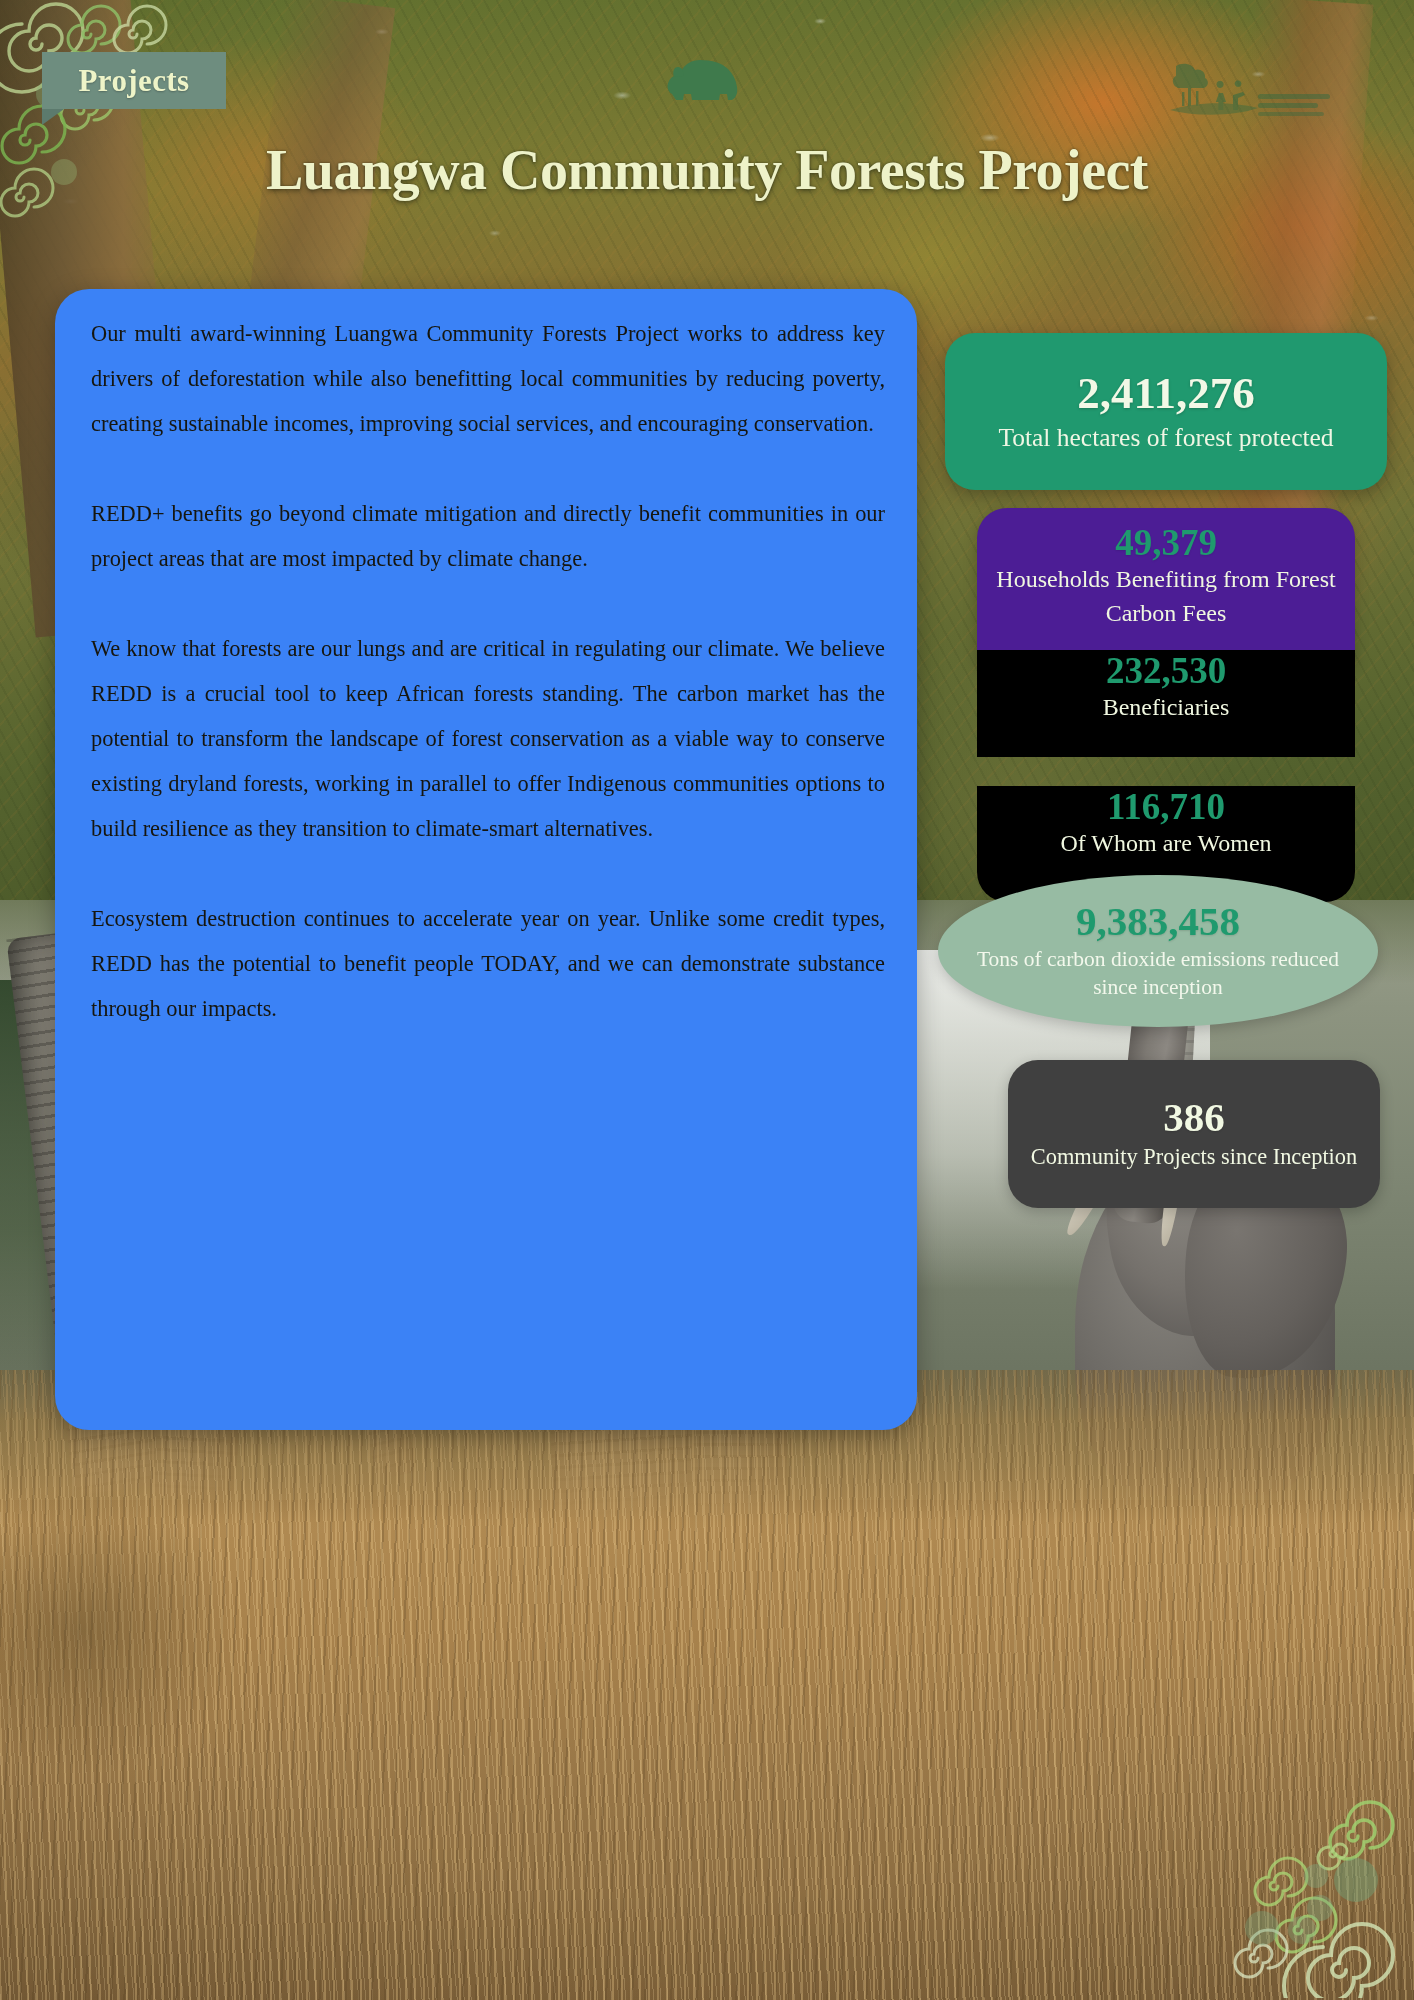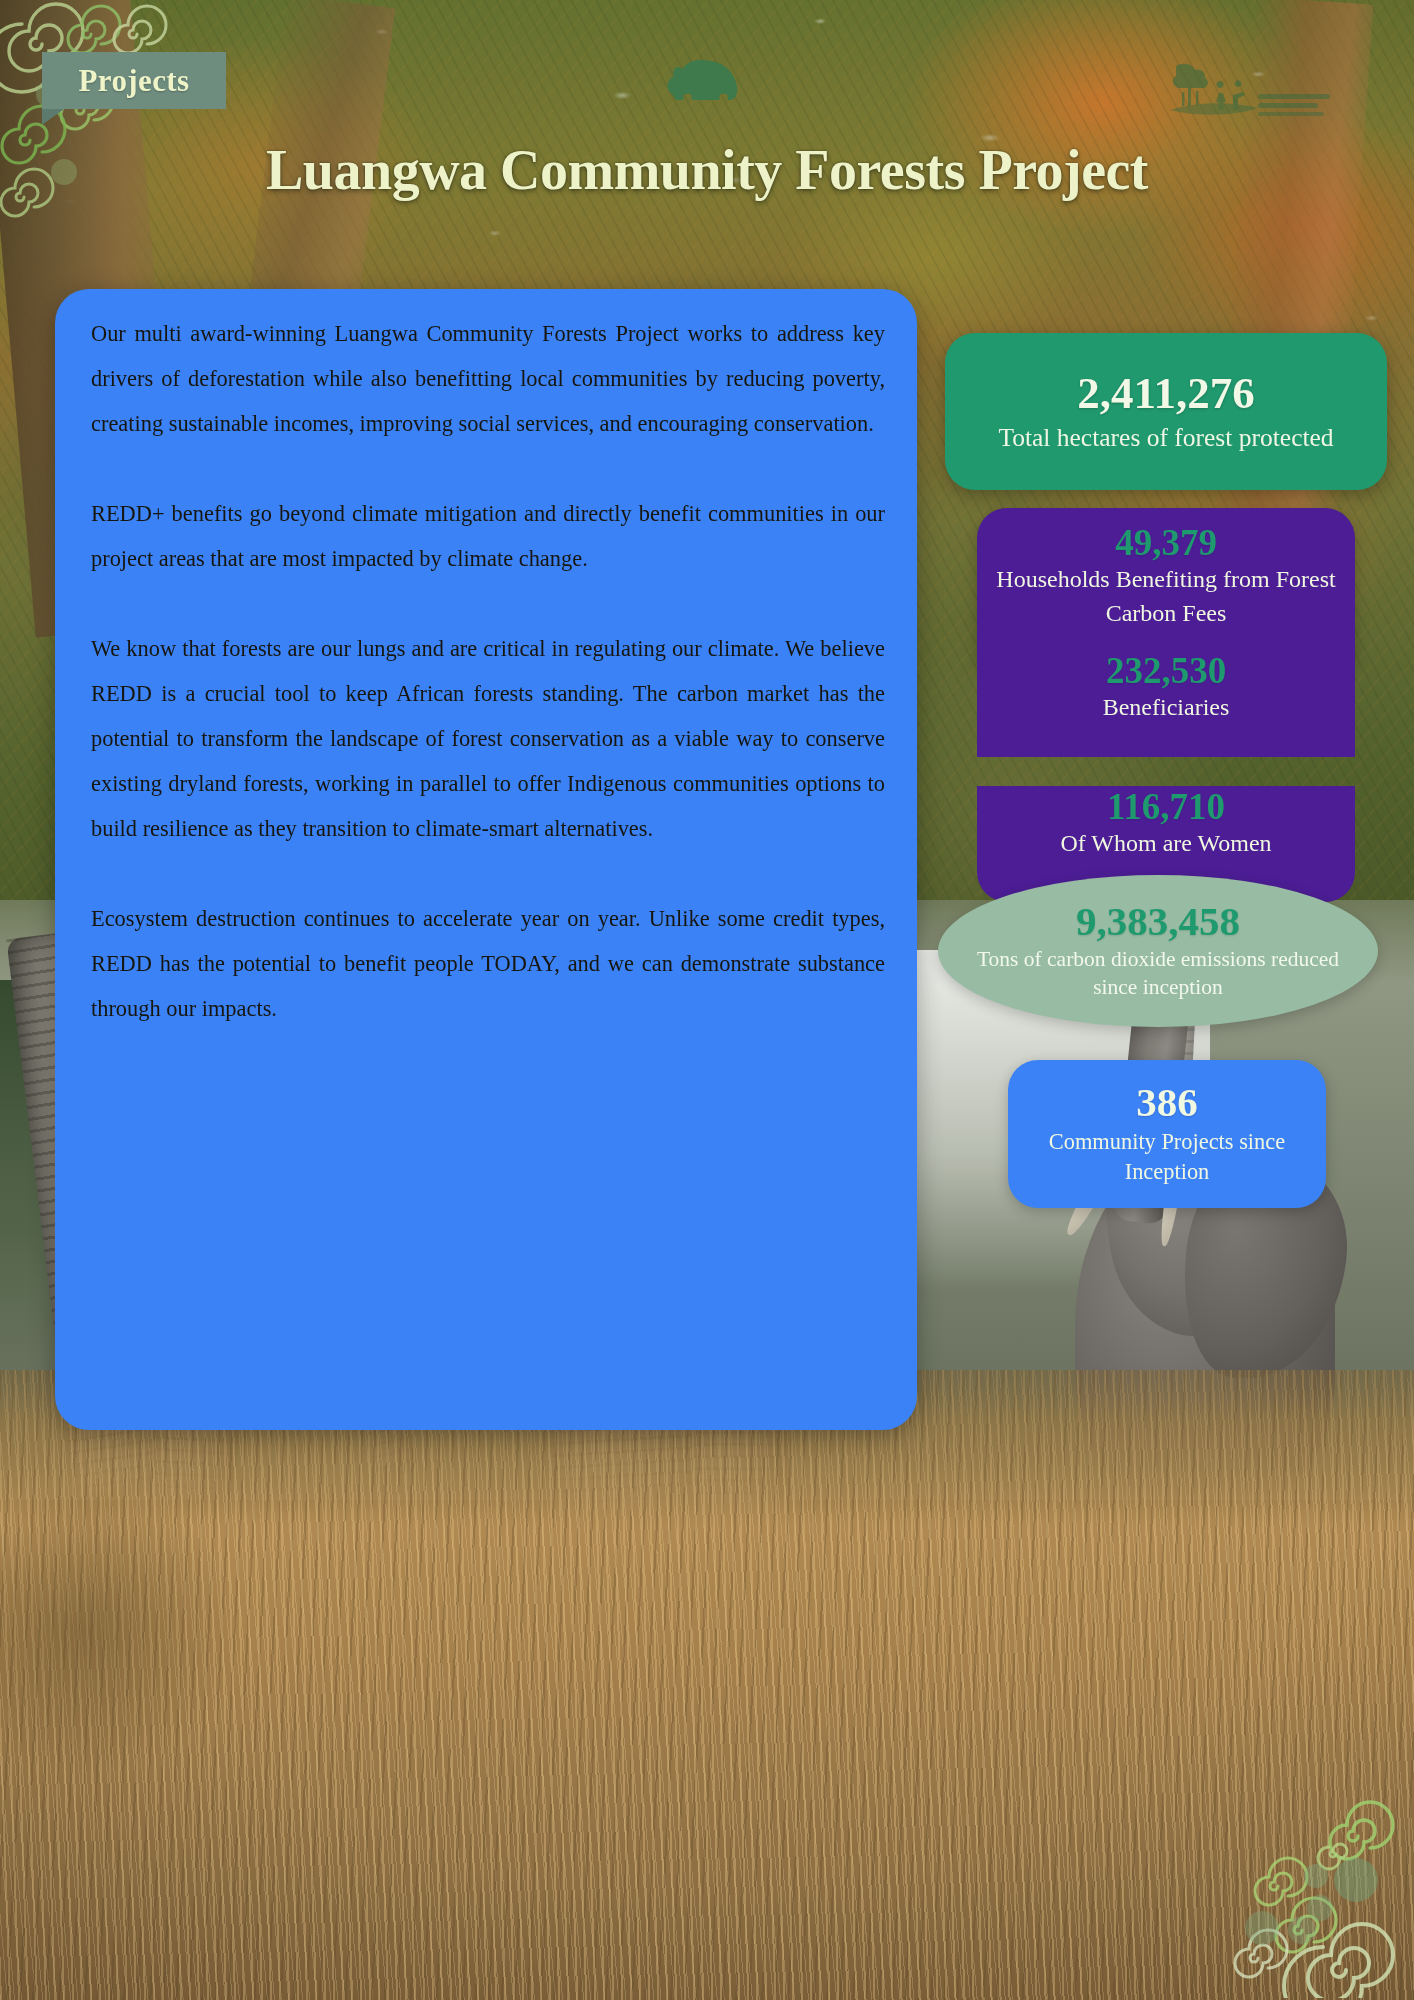--- a/index.html
+++ b/index.html
@@ -273,21 +273,21 @@
     width: 378px; height: 157px;
     background: #4c1d95;
     border-radius: 30px 30px 0 0;
     display: flex; flex-direction: column; align-items: center; justify-content: flex-start;
     padding-top: 14px;
     box-shadow: 0 4px 14px rgba(0,0,0,0.22);
     z-index: 16;
   }
   .stat-block-mid, .stat-block-low {
     position: absolute; left: 977px; width: 378px;
-    background: #4c1d95;
+    background: #000000;
     display: flex; flex-direction: column; align-items: center;
     z-index: 16;
   }
   .stat-block-mid { top: 650px; height: 107px; }
   .stat-block-low { top: 786px; height: 116px; border-radius: 0 0 30px 30px; }
 
   .green-num {
     color: #1f9a6e; font-size: 37px; font-weight: 700; line-height: 1.12;
     text-shadow: 0 1px 2px rgba(0,0,0,0.10);
   }
@@ -309,22 +309,22 @@
     color: #1f9a6e; font-size: 41px; font-weight: 700; line-height: 1.04;
     text-shadow: 0 1px 2px rgba(0,0,0,0.12);
   }
   .stat-carbon .lbl {
     color: #f3f8ec; font-size: 21.5px; line-height: 1.32; text-align: center; margin-top: 2px;
     width: 92%;
   }
 
   .stat-projects {
     position: absolute; left: 1008px; top: 1060px;
-    width: 318px; height: 148px;
-    background: #3b82f6;
+    width: 372px; height: 148px;
+    background: #404040;
     border-radius: 30px;
     display: flex; flex-direction: column; align-items: center; justify-content: center;
     box-shadow: 0 4px 14px rgba(0,0,0,0.22);
     z-index: 16;
   }
   .stat-projects .num {
     color: #f1f8e2; font-size: 41px; font-weight: 700; line-height: 1.04;
     text-shadow: 0 1px 2px rgba(0,0,0,0.15);
   }
   .stat-projects .lbl {

